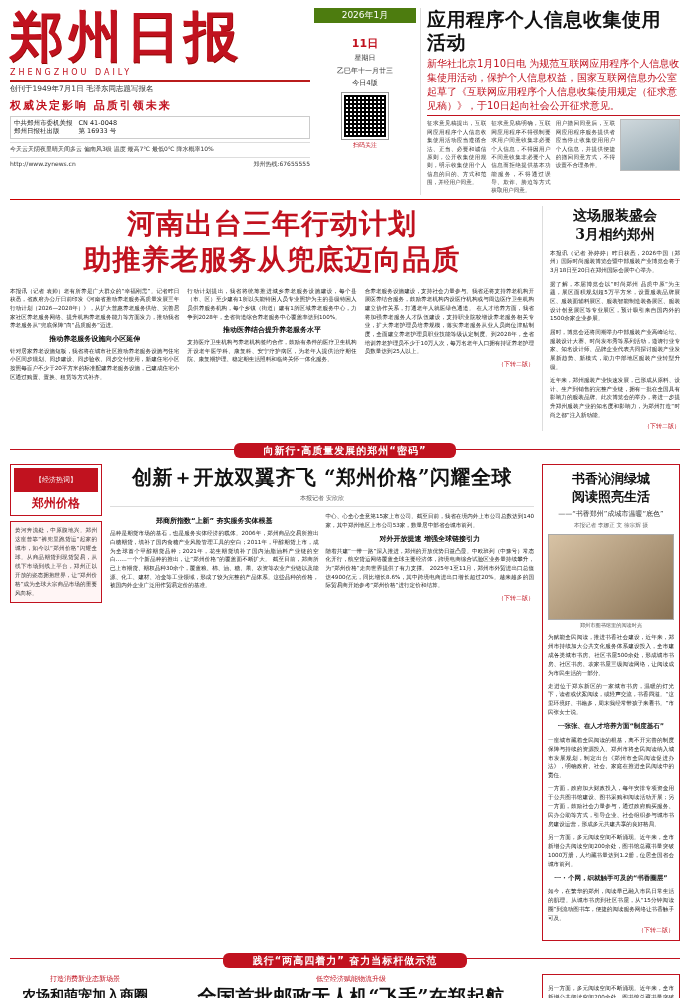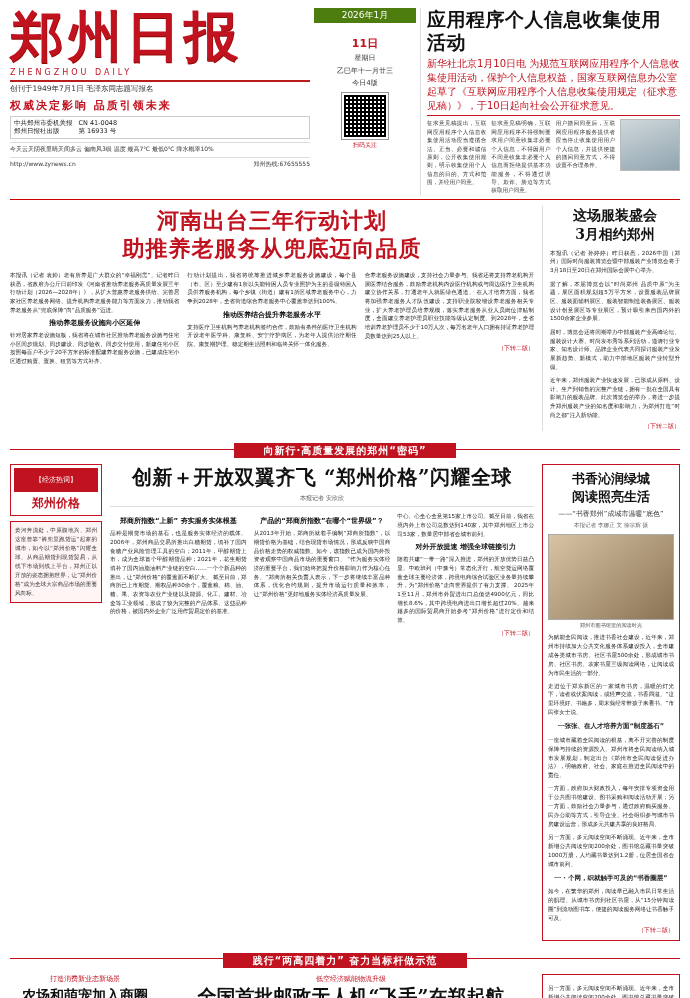--- a/index.html
+++ b/index.html
@@ -45,34 +45,34 @@
   .top-cols { display:flex; gap:5px; margin-top:3px;}
   .top-cols p { font-size:5.6px; line-height:1.5; color:#333; text-align:justify; margin:0; flex:1;}
   .top-photo { width:60px; height:52px; background:linear-gradient(160deg,#cfd8dc,#90a4ae); border:1px solid #bbb; flex:none;}
 
   
   .main-zone { display:flex; margin-top:6px; gap:8px;}
   .main-left { flex:1; }
   .main-title {
     font-family:"DejaVu Serif","Liberation Serif",serif;
     text-align:center; color:#c1121f; font-weight:bold;
-    font-size:22px; line-height:1.3; letter-spacing:1px;
+    font-size:28px; line-height:1.3; letter-spacing:1px;
   }
   .main-body { display:flex; gap:8px; margin-top:8px;}
   .main-body .col { flex:1; font-size:5.6px; line-height:1.55; color:#222; text-align:justify;}
   .main-body .col b { display:block; font-size:7px; color:#111; margin:4px 0 2px; text-align:center;}
 
   .main-right { width:138px; border-left:1px solid #ddd; padding-left:7px;}
   .mr-title { font-family:"DejaVu Serif","Liberation Serif",serif; font-size:14px; font-weight:bold; line-height:1.35; text-align:center;}
   .mr-body { font-size:5.6px; line-height:1.55; margin-top:5px; text-align:justify; color:#222;}
 
   
   .band { margin-top:8px; position:relative; text-align:center; }
   .band:before { content:""; position:absolute; top:50%; left:0; right:0; height:1px; background:#c1121f;}
-  .band span { position:relative; background:#c1121f; color:#fff; font-size:10px; font-weight:bold; padding:2px 30px; letter-spacing:1px;}
+  .band span { position:relative; background:#c1121f; color:#fff; font-size:10px; font-weight:bold; padding:2px 30px; letter-spacing:1px;border-radius:6px;}
 
   .zone2 { display:flex; gap:8px; margin-top:6px;}
   .z2-left { width:92px; }
   .tagbox { border:1px solid #c1121f; padding:3px; text-align:center;}
   .tagbox .t1 { background:#c1121f; color:#fff; font-size:7px; padding:7px;}
   .tagbox .t2 { font-size:12px; font-weight:bold; color:#c1121f; margin-top:3px;}
   .redbox { margin-top:5px; border:1px solid #c1121f; background:#fff5f5; padding:4px; font-size:5.6px; line-height:1.6; text-align:justify; color:#333;}
   .z2-mid { flex:1; }
   .z2-title { text-align:center; font-family:"DejaVu Serif","Liberation Serif",serif; font-size:20px; font-weight:bold; color:#111; letter-spacing:0.5px;}
   .z2-by { text-align:center; font-size:6px; color:#555; margin-top:3px; border-bottom:1px solid #ddd; padding-bottom:3px;}
@@ -203,25 +203,20 @@
     <div class="z2-mid">
       <div class="z2-title">创新＋开放双翼齐飞 “郑州价格”闪耀全球</div>
       <div class="z2-by">本报记者 安欣欣</div>
       <div class="z2-cols">
         <div class="col">
           <b>郑商所指数“上新” 夯实服务实体根基</b>
           <span>品种是期货市场的基石，也是服务实体经济的载体。2006年，郑州商品交易所推出白糖期货，填补了国内食糖产业风险管理工具的空白；2011年，甲醇期货上市，成为全球首个甲醇期货品种；2021年，花生期货填补了国内油脂油料产业链的空白……一个个新品种的推出，让“郑州价格”的覆盖面不断扩大。</span>
           <span>截至目前，郑商所已上市期货、期权品种30余个，覆盖粮、棉、油、糖、果、农资等农业产业链以及能源、化工、建材、冶金等工业领域，形成了较为完整的产品体系。这些品种的价格，被国内外企业广泛用作贸易定价的基准。</span>
         </div>
         <div class="col">
-          <b>产品的“郑商所指数”在哪个“世界级”？</b>
-          <span>从2013年开始，郑商所就着手编制“郑商所指数”，以期货价格为基础，结合现货市场情况，形成反映中国商品价格走势的权威指数。如今，该指数已成为国内外投资者观察中国商品市场的重要窗口。</span>
-          <span>“作为服务实体经济的重要平台，我们始终把提升价格影响力作为核心任务。”郑商所相关负责人表示，下一步将继续丰富品种体系，优化合约规则，提升市场运行质量和效率，让“郑州价格”更好地服务实体经济高质量发展。</span>
-        </div>
-        <div class="col">
           <span>中心、心全心全意第15家上市公司。截至目前，我省在境内外上市公司总数达到140家，其中郑州地区上市公司53家，数量居中部省会城市前列。</span>
           <b>对外开放提速 增强全球链接引力</b>
           <span>随着共建“一带一路”深入推进，郑州的开放优势日益凸显。中欧班列（中豫号）常态化开行，航空货运网络覆盖全球主要经济体，跨境电商综合试验区业务量持续攀升，为“郑州价格”走向世界提供了有力支撑。</span>
           <span>2025年1至11月，郑州市外贸进出口总值达4900亿元，同比增长8.6%，其中跨境电商进出口增长超过20%。越来越多的国际贸易商开始参考“郑州价格”进行定价和结算。</span>
           <div class="end-note">（下转二版）</div>
         </div>
       </div>
     </div>
 
     <div class="z2-right">

